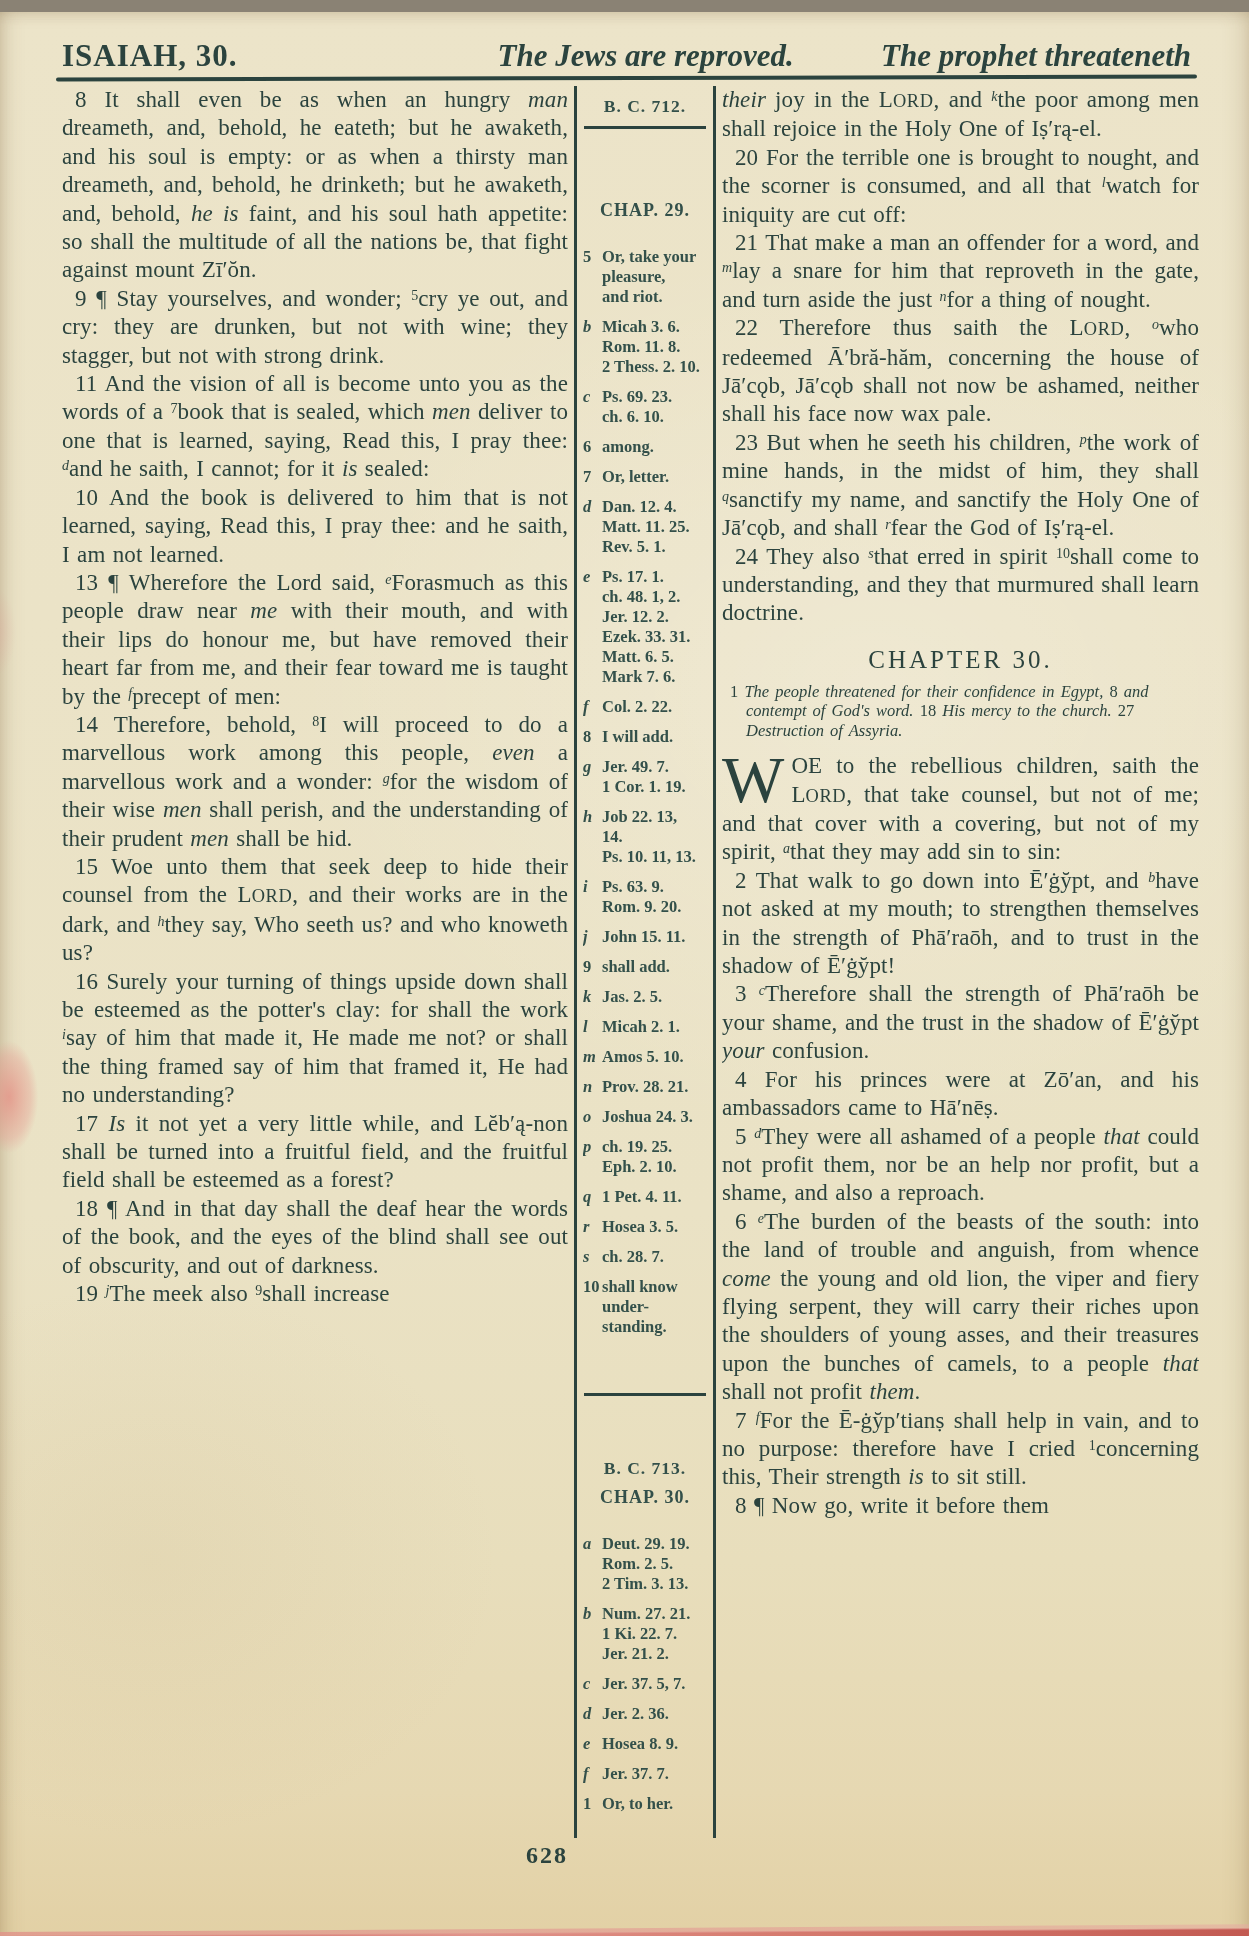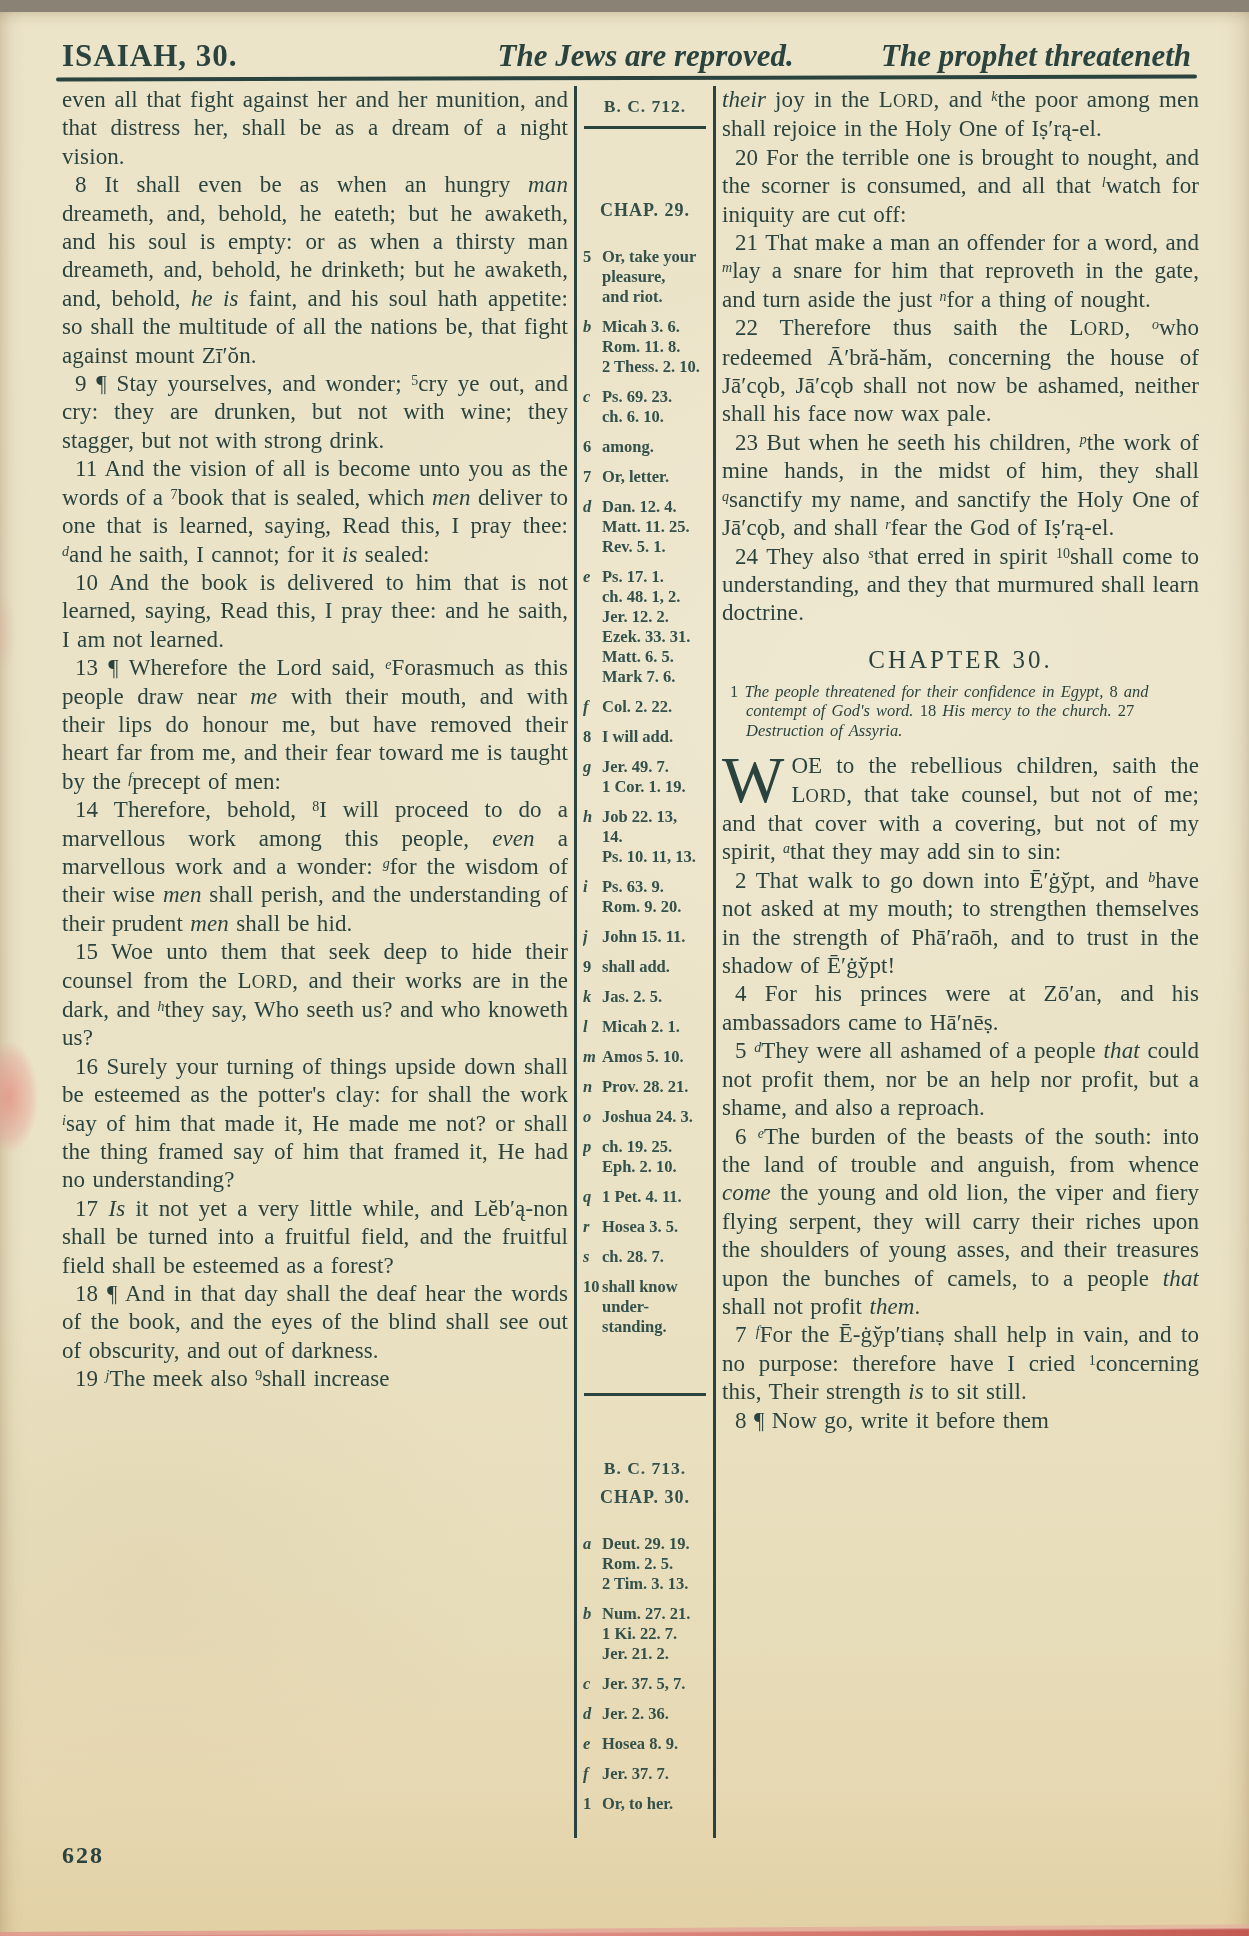--- a/index.html
+++ b/index.html
@@ -48,21 +48,21 @@
   .chap-label{text-align:center; font-weight:bold; font-size:18px; letter-spacing:1px; line-height:22px; margin:70px 0 26px;}
   .note{position:relative; padding-left:19px; margin-bottom:10px; font-size:16.5px; font-weight:bold; line-height:20px;}
   .note .tag{position:absolute; left:0; top:0; font-weight:bold;}
   .note .tag.it{font-style:italic;}
   .nline{display:block;}
   .center-rule2{height:3px; background:var(--ink); margin:56px 1px 62px;}
   .bc2{margin-bottom:8px;}
   .chap-label2{text-align:center; font-weight:bold; font-size:18px; letter-spacing:1px; line-height:22px; margin:0 0 26px;}
   .col-center .note:last-child{margin-bottom:0;}
   
-  .page-num{position:absolute; top:1830px; left:62px; width:506px; text-align:left; font-size:24px; letter-spacing:2px; font-weight:bold;}
+  .page-num{position:absolute; top:1830px; left:62px; width:506px; text-align:right; font-size:24px; letter-spacing:2px; font-weight:bold;}
   .bottom-edge{position:absolute; left:0; right:0; bottom:0; height:16px;
     background:linear-gradient(90deg,#c65e57 0%,#d87f74 18%,#e0938a 38%,#d67b6f 62%,#cc6a60 85%,#c25a52 100%);
     transform:rotate(-0.35deg) translateY(4px); transform-origin:left bottom;}
   .bottom-edge::before{content:""; position:absolute; top:-4px; left:0; right:0; height:5px; background:linear-gradient(90deg, rgba(224,147,138,0.8), rgba(230,170,160,0.55));}
   .side-smudge{position:absolute; left:-30px; top:1010px; width:78px; height:150px; border-radius:50%;
     background:radial-gradient(closest-side, rgba(228,140,130,0.75), rgba(228,150,140,0.35) 55%, rgba(228,150,140,0) 75%);}
   .side-smudge2{position:absolute; left:-36px; top:560px; width:60px; height:120px; border-radius:50%;
     background:radial-gradient(closest-side, rgba(220,160,150,0.35), rgba(220,160,150,0) 75%);}
 </style>
 </head>
@@ -73,21 +73,20 @@
   <div class="header-row">
     <span class="book-title">ISAIAH, 30.</span>
     <span class="running-head rh-center">The Jews are reproved.</span>
     <span class="running-head rh-right">The prophet threateneth</span>
   </div>
   <div class="header-rule"></div>
 
   <div class="columns">
 
     <div class="col-left" id="col-left">
-        <p class="verse cont">even all that fight against her and her munition, and that distress her, shall be as a dream of a night vision.</p>
         <p class="verse">8 It shall even be as when an hungry <i>man</i> dreameth, and, behold, he eateth; but he awaketh, and his soul is empty: or as when a thirsty man dreameth, and, behold, he drinketh; but he awaketh, and, behold, <i>he is</i> faint, and his soul hath appetite: so shall the multitude of all the nations be, that fight against mount Zī′ŏn.</p>
         <p class="verse">9 ¶ Stay yourselves, and wonder; <sup class="ref">5</sup>cry ye out, and cry: they are drunken, but not with wine; they stagger, but not with strong drink.</p>
         <p class="verse">11 And the vision of all is become unto you as the words of a <sup class="ref">7</sup>book that is sealed, which <i>men</i> deliver to one that is learned, saying, Read this, I pray thee: <sup class="ref it">d</sup>and he saith, I cannot; for it <i>is</i> sealed:</p>
         <p class="verse">10 And the book is delivered to him that is not learned, saying, Read this, I pray thee: and he saith, I am not learned.</p>
         <p class="verse">13 ¶ Wherefore the Lord said, <sup class="ref it">e</sup>Forasmuch as this people draw near <i>me</i> with their mouth, and with their lips do honour me, but have removed their heart far from me, and their fear toward me is taught by the <sup class="ref it">f</sup>precept of men:</p>
         <p class="verse">14 Therefore, behold, <sup class="ref">8</sup>I will proceed to do a marvellous work among this people, <i>even</i> a marvellous work and a wonder: <sup class="ref it">g</sup>for the wisdom of their wise <i>men</i> shall perish, and the understanding of their prudent <i>men</i> shall be hid.</p>
         <p class="verse">15 Woe unto them that seek deep to hide their counsel from the L<span class="sc">ORD</span>, and their works are in the dark, and <sup class="ref it">h</sup>they say, Who seeth us? and who knoweth us?</p>
         <p class="verse">16 Surely your turning of things upside down shall be esteemed as the potter's clay: for shall the work <sup class="ref it">i</sup>say of him that made it, He made me not? or shall the thing framed say of him that framed it, He had no understanding?</p>
         <p class="verse">17 <i>Is</i> it not yet a very little while, and Lĕb′ą-non shall be turned into a fruitful field, and the fruitful field shall be esteemed as a forest?</p>
         <p class="verse">18 ¶ And in that day shall the deaf hear the words of the book, and the eyes of the blind shall see out of obscurity, and out of darkness.</p>
@@ -265,20 +264,21 @@
           <p class="verse">21 That make a man an offender for a word, and <sup class="ref it">m</sup>lay a snare for him that reproveth in the gate, and turn aside the just <sup class="ref it">n</sup>for a thing of nought.</p>
           <p class="verse">22 Therefore thus saith the L<span class="sc">ORD</span>, <sup class="ref it">o</sup>who redeemed Ā′bră-hăm, concerning the house of Jā′cǫb, Jā′cǫb shall not now be ashamed, neither shall his face now wax pale.</p>
           <p class="verse">23 But when he seeth his children, <sup class="ref it">p</sup>the work of mine hands, in the midst of him, they shall <sup class="ref it">q</sup>sanctify my name, and sanctify the Holy One of Jā′cǫb, and shall <sup class="ref it">r</sup>fear the God of Iṣ′rą-el.</p>
           <p class="verse">24 They also <sup class="ref it">s</sup>that erred in spirit <sup class="ref">10</sup>shall come to understanding, and they that murmured shall learn doctrine.</p>
         </div>
       <h2 class="chapter-heading">CHAPTER 30.</h2>
       <p class="chapter-summary">1 <i>The people threatened for their confidence in Egypt,</i> 8 <i>and contempt of God's word.</i> 18 <i>His mercy to the church.</i> 27 <i>Destruction of Assyria.</i></p>
       <div id="right-30">
           <p class="verse cont"><span class="dropcap">W</span>OE to the rebellious children, saith the L<span class="sc">ORD</span>, that take counsel, but not of me; and that cover with a covering, but not of my spirit, <sup class="ref it">a</sup>that they may add sin to sin:</p>
           <p class="verse">2 That walk to go down into Ē′ġy̆pt, and <sup class="ref it">b</sup>have not asked at my mouth; to strengthen themselves in the strength of Phā′raōh, and to trust in the shadow of Ē′ġy̆pt!</p>
+          <p class="verse">3 <sup class="ref it">c</sup>Therefore shall the strength of Phā′raōh be your shame, and the trust in the shadow of Ē′ġy̆pt <i>your</i> confusion.</p>
           <p class="verse">4 For his princes were at Zō′an, and his ambassadors came to Hā′nēṣ.</p>
           <p class="verse">5 <sup class="ref it">d</sup>They were all ashamed of a people <i>that</i> could not profit them, nor be an help nor profit, but a shame, and also a reproach.</p>
           <p class="verse">6 <sup class="ref it">e</sup>The burden of the beasts of the south: into the land of trouble and anguish, from whence <i>come</i> the young and old lion, the viper and fiery flying serpent, they will carry their riches upon the shoulders of young asses, and their treasures upon the bunches of camels, to a people <i>that</i> shall not profit <i>them</i>.</p>
           <p class="verse">7 <sup class="ref it">f</sup>For the Ē-ġy̆p′tianṣ shall help in vain, and to no purpose: therefore have I cried <sup class="ref">1</sup>concerning this, Their strength <i>is</i> to sit still.</p>
           <p class="verse">8 ¶ Now go, write it before them</p>
         </div>
     </div>
 
   </div>
 

